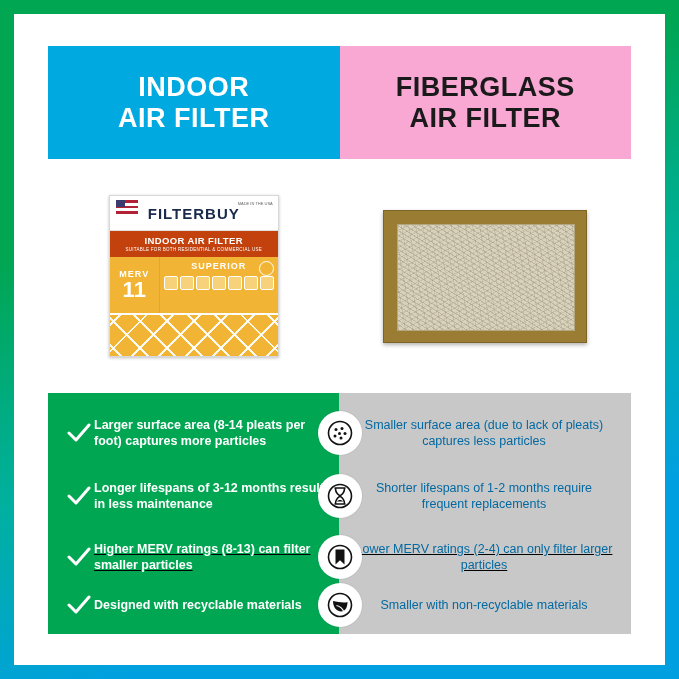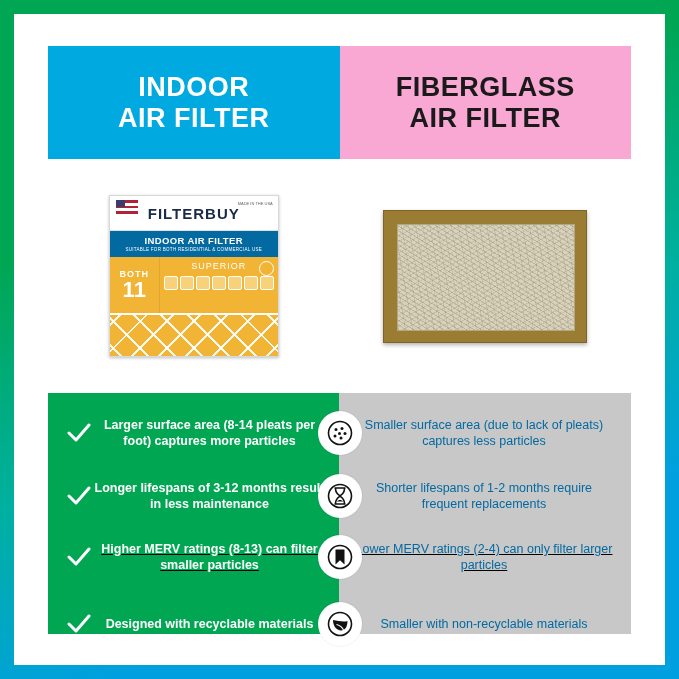--- a/index.html
+++ b/index.html
@@ -79,36 +79,36 @@
     position:absolute;left:6px;top:4px;width:22px;height:14px;
     background:linear-gradient(#b22234 0 20%,#ffffff 20% 40%,#b22234 40% 60%,#ffffff 60% 80%,#b22234 80% 100%);
   }
   .pl-flag:after{
     content:"";position:absolute;left:0;top:0;width:9px;height:7px;background:#3c3b6e;
   }
   .pl-tag{
     position:absolute;right:5px;top:6px;font-size:4px;color:#666;line-height:1.15;text-align:right;
   }
   .pl-blue{
-    background:#0369a1;color:#fff;text-align:center;padding:4px 0 5px;
+    background:#c2410c;color:#fff;text-align:center;padding:4px 0 5px;
   }
   .pl-blue .t1{font-size:9.5px;font-weight:bold;letter-spacing:.4px;}
   .pl-blue .t2{font-size:4.5px;letter-spacing:.3px;margin-top:1px;}
   .pl-yellow{
     position:relative;background:#f2b434;height:56px;display:flex;
   }
   .pl-merv{
     width:52px;display:flex;flex-direction:column;align-items:center;justify-content:center;
     color:#ffffff;border-right:1px solid #e0a82c;
   }
   .pl-merv .m1{font-size:9px;font-weight:bold;letter-spacing:1px;}
   .pl-merv .m2{font-size:22px;font-weight:bold;line-height:1;}
   .pl-right{flex:1;padding-top:4px;}
   .pl-sup{
-    text-align:center;font-size:9px;font-weight:normal;color:#ffffff;letter-spacing:1px;
+    text-align:center;font-size:9px;font-weight:bold;color:#ffffff;letter-spacing:1px;
   }
   .pl-icons{
     margin:5px 4px 0 4px;display:flex;gap:2px;justify-content:center;
   }
   .pl-icons span{
     width:12px;height:12px;border:1px solid #ffffff;border-radius:2px;
     background:#f8d27a;display:block;
   }
   .pl-badge{
     position:absolute;right:4px;top:4px;width:13px;height:13px;border-radius:50%;
@@ -161,21 +161,21 @@
   .row .left{
     width:291px;display:flex;align-items:center;box-sizing:border-box;padding:0 14px 0 16px;
   }
   .row .right{
     width:292px;display:flex;align-items:center;box-sizing:border-box;padding:0 16px 0 14px;
   }
   .check{
     width:30px;flex:0 0 30px;display:flex;align-items:center;justify-content:center;
   }
   .ltext{
-    flex:1;color:#ffffff;font-weight:bold;font-size:12.5px;line-height:1.28;text-align:center;
+    flex:1;color:#ffffff;font-weight:bold;font-size:12.5px;line-height:1.28;
   }
   .rtext{
     flex:1;color:#0369a1;font-size:12.5px;line-height:1.28;text-align:center;
   }
   .badge{
     position:absolute;left:50%;transform:translateX(-50%);
     width:44px;height:44px;border-radius:50%;background:#ffffff;
     display:flex;align-items:center;justify-content:center;
     box-shadow:0 0 0 1px rgba(0,0,0,.04);
   }
@@ -212,21 +212,21 @@
             <span class="pl-brand">FILTERBUY</span>
             <span class="pl-tag">MADE IN THE
 USA</span>
           </div>
           <div class="pl-blue">
             <div class="t1">INDOOR AIR FILTER</div>
             <div class="t2">SUITABLE FOR BOTH RESIDENTIAL &amp; COMMERCIAL USE</div>
           </div>
           <div class="pl-yellow">
             <div class="pl-merv">
-              <div class="m1">BOTH</div>
+              <div class="m1">MERV</div>
               <div class="m2">11</div>
             </div>
             <div class="pl-right">
               <div class="pl-sup">SUPERIOR</div>
               <div class="pl-icons">
                 <span></span>
                 <span></span>
                 <span></span>
                 <span></span>
                 <span></span>
@@ -315,21 +315,21 @@
           <div class="rtext">Lower MERV ratings (2-4) can only filter larger particles</div>
         </div>
         <div class="badge">
           <svg width="26" height="26" viewBox="0 0 26 26">
             <circle cx="13" cy="13" r="11.5" fill="none" stroke="#111" stroke-width="1.6"></circle>
             <path d="M8.5 5.5 H17.5 V20.5 L13 16.3 L8.5 20.5 Z" fill="#111"></path>
           </svg>
         </div>
       </div>
 
-      <div class="row" style="top:201px;">
+      <div class="row" style="top:182px;">
         <div class="left">
           <div class="check">
             <svg width="24" height="22" viewBox="0 0 24 22">
                 <path d="M2 11 L9 18 L22 3" stroke="#ffffff" stroke-width="3" fill="none" stroke-linecap="round" stroke-linejoin="round"></path>
               </svg>
           </div>
           <div class="ltext">Designed with recyclable materials</div>
         </div>
         <div class="right">
           <div class="rtext">Smaller with non-recyclable materials</div>

